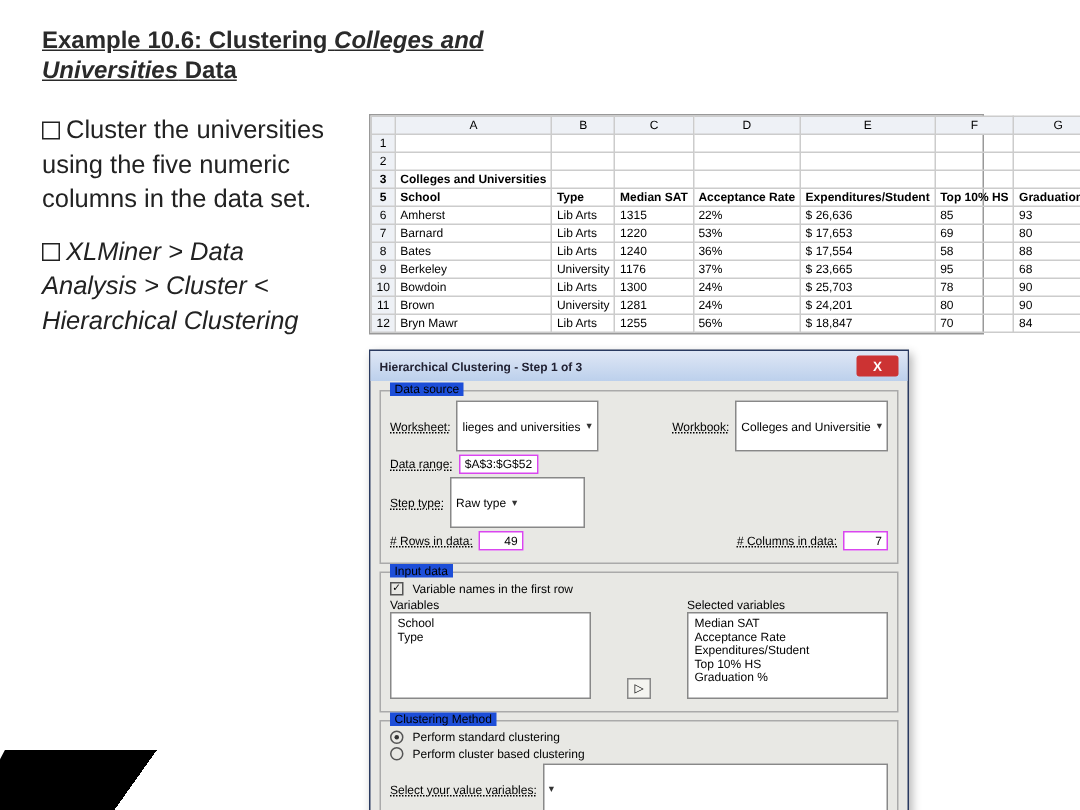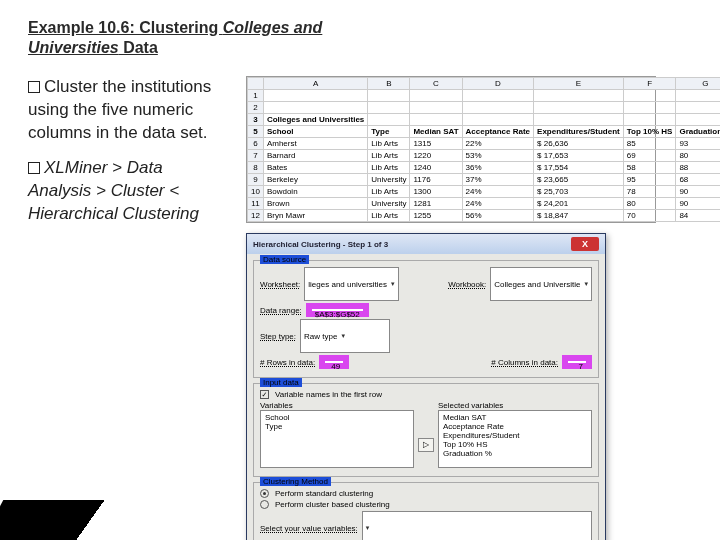--- a/index.html
+++ b/index.html
@@ -22,21 +22,21 @@
   .sheet .rownum { background: #eef1f6; text-align: center; width: 16px; }
   
   .dlg { width: 360px; border: 1px solid #2a3a60; background: #e8e8e4; font-size: 8px; box-shadow: 2px 2px 6px rgba(0,0,0,.3);}
   .dlg-titlebar { background: linear-gradient(#dfe7f5,#bcd0ec); padding: 3px 6px; font-weight: bold; color: #223; display: flex; justify-content: space-between; align-items: center;}
   .dlg-close { width: 28px; height: 14px; background: #c33; color: #fff; text-align: center; border-radius: 2px; font-size: 9px; line-height: 14px;}
   .dlg-body { padding: 6px; }
   .grp { border: 1px solid #aaa; padding: 4px 6px 6px; margin-bottom: 5px; position: relative; }
   .grp .lg { position: absolute; top: -6px; left: 6px; background: #1d4ed8; padding: 0 3px; font-size: 8px; }
   .row { display: flex; align-items: center; gap: 4px; margin: 2px 0; }
   .row label { text-decoration: underline dotted; text-align: right; }
-  .inp { background: #fff; border: 6px solid #d946ef; padding: 1px 3px; min-width: 50px; font-size: 8px; display: inline-block; height: 13px;}
+  .inp { background: #fff; border: 1px solid #d946ef; padding: 1px 3px; min-width: 50px; font-size: 8px; display: inline-block; height: 13px;}
   .sel { background: #fff; border: 1px solid #888; padding: 16px 3px; font-size: 8px; display: inline-flex; align-items: center; gap: 4px; height: 13px;}
   .sel::after { content: "▾"; font-size: 7px; color: #333; }
   .listbox { background: #fff; border: 1px solid #888; padding: 2px 4px; font-size: 8px; height: 58px; }
   .btnrow { display: flex; justify-content: flex-end; gap: 4px; padding: 4px 0 2px;}
   .btn { background: #f4f4f0; border: 1px solid #888; padding: 2px 10px; font-size: 8px; }
   .radio { width: 9px; height: 9px; border: 1px solid #555; border-radius: 50%; display: inline-block; vertical-align: -1px; margin-right: 2px; position: relative;}
   .radio.on::after { content: ""; position: absolute; inset: 2px; background: #333; border-radius: 50%; }
   .check { width: 9px; height: 9px; border: 1px solid #555; display: inline-block; vertical-align: -1px; margin-right: 2px; font-size: 7px; line-height: 7px; text-align: center;}
   .movebtn { width: 16px; height: 14px; border: 1px solid #888; background: #f4f4f0; text-align: center; font-size: 8px; line-height: 12px;}
   .footer-deco { position: absolute; left: -10px; bottom: -10px; width: 160px; height: 50px; background: linear-gradient(100deg, #000 0 60%, transparent 60%); transform: skewX(-28deg); }
@@ -44,21 +44,21 @@
 </head>
 <body>
 
 <div class="slide">
   <div class="title">
     <span class="u">Example 10.6: Clustering </span><span class="u i">Colleges and</span><br>
     <span class="u i">Universities</span><span class="u"> Data</span>
   </div>
   <div class="content">
     <div class="left">
-      <div class="bullet"><span class="cb"></span><span>Cluster the institutions using the five numeric columns in the data set.</span></div>
+      <div class="bullet"><span class="cb"></span><span>Cluster the universities using the five numeric columns in the data set.</span></div>
       <div class="bullet"><span class="cb"></span><i>XLMiner &gt; Data Analysis &gt; Cluster &lt; Hierarchical Clustering</i></div>
     </div>
     <div class="right">
 
       <div class="sheet">
         <table id="sheet-table">
             <tbody>
               <tr>
                 <th></th>
                 <th>A</th>
@@ -211,21 +211,21 @@
               <label style="margin-left:auto"># Columns in data:</label>
               <span class="inp" style="min-width:30px;text-align:right">7</span>
             </div>
           </div>
           <div class="grp">
             <span class="lg">Input data</span>
             <div class="row">
                 <span class="check">✓</span>
                 <span>Variable names in the first row</span>
               </div>
-            <div class="row" style="align-items:center;gap:4px">
+            <div class="row" style="align-items:flex-end;gap:24px">
               <div style="flex:1">
                 <div>Variables</div>
                 <div class="listbox" id="vars-box">
                     <div>School</div>
                     <div>Type</div>
                   </div>
               </div>
               <div style="display:flex;flex-direction:column;justify-content:center;gap:2px;padding-top:20px">
                 <div class="movebtn">▷</div>
               </div>

